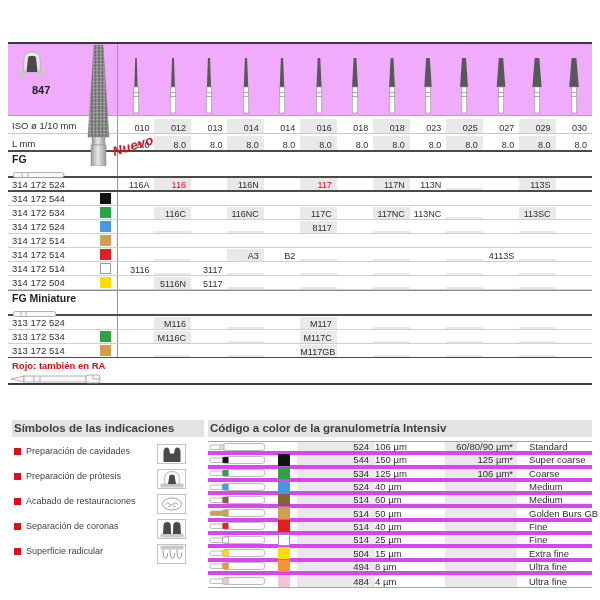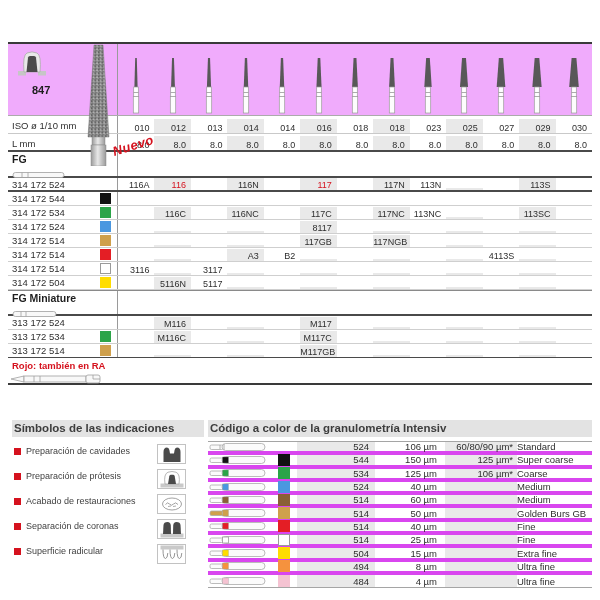--- a/index.html
+++ b/index.html
@@ -58,23 +58,23 @@
   .gran-table{margin-top:4px;border-top:1px solid #a5a5a5;}
   .grow{display:flex;height:13.3px;box-sizing:border-box;border-bottom:4px solid #d946ef;align-items:center;}
   .grow:last-child{border-bottom:1px solid #a5a5a5;}
   .g-icon{flex:0 0 62px;padding-left:1px;}
   .g-icon svg{display:block;}
   .g-sq{flex:0 0 26px;display:flex;justify-content:center;align-items:center;}
   .g-sq span{width:12px;height:12px;display:inline-block;box-sizing:border-box;}
   .g-code,.g-alt{background:#e9e9e9;align-self:stretch;display:flex;align-items:center;justify-content:flex-end;
                  font-size:9.5px;box-sizing:border-box;}
   .g-code{flex:0 0 78px;padding-right:6px;}
-  .g-size{flex:0 0 70px;text-align:right;padding-right:8px;font-size:9.5px;box-sizing:border-box;}
+  .g-size{flex:0 0 70px;padding-right:8px;font-size:9.5px;box-sizing:border-box;}
   .g-alt{flex:0 0 72px;padding-right:4px;}
-  .g-name{flex:1;padding-left:0;font-size:9.5px;white-space:nowrap;}
+  .g-name{flex:1;padding-left:0;font-size:9.5px;white-space:nowrap;margin-left:12px;}
 </style>
 </head>
 <body>
 
 <div class="page">
 
   <div class="catalog">
     <div class="cat-header">
       <div class="label-cell head-label">
         <span class="shape-icon">
@@ -310,35 +310,20 @@
             <div class="cell band"></div>
             <div class="cell"></div>
             <div class="cell band"></div>
             <div class="cell"></div>
           </div>
         </div>
         <div class="prow">
           <div class="label-cell plabel">
             <span class="pcode">314 172 514</span>
             <span class="sq" style="background: rgb(207, 160, 76);"></span>
-          </div>
-          <div class="cells">
-            <div class="cell"></div>
-            <div class="cell band"></div>
-            <div class="cell"></div>
-            <div class="cell band"></div>
-            <div class="cell"></div>
-            <div class="cell band"><span>117GB</span></div>
-            <div class="cell"></div>
-            <div class="cell band"><span>117NGB</span></div>
-            <div class="cell"></div>
-            <div class="cell band"></div>
-            <div class="cell"></div>
-            <div class="cell band"></div>
-            <div class="cell"></div>
           </div>
         </div>
         <div class="prow">
           <div class="label-cell plabel">
             <span class="pcode">314 172 514</span>
             <span class="sq" style="background: rgb(228, 30, 37);"></span>
           </div>
           <div class="cells">
             <div class="cell"></div>
             <div class="cell band"></div>

